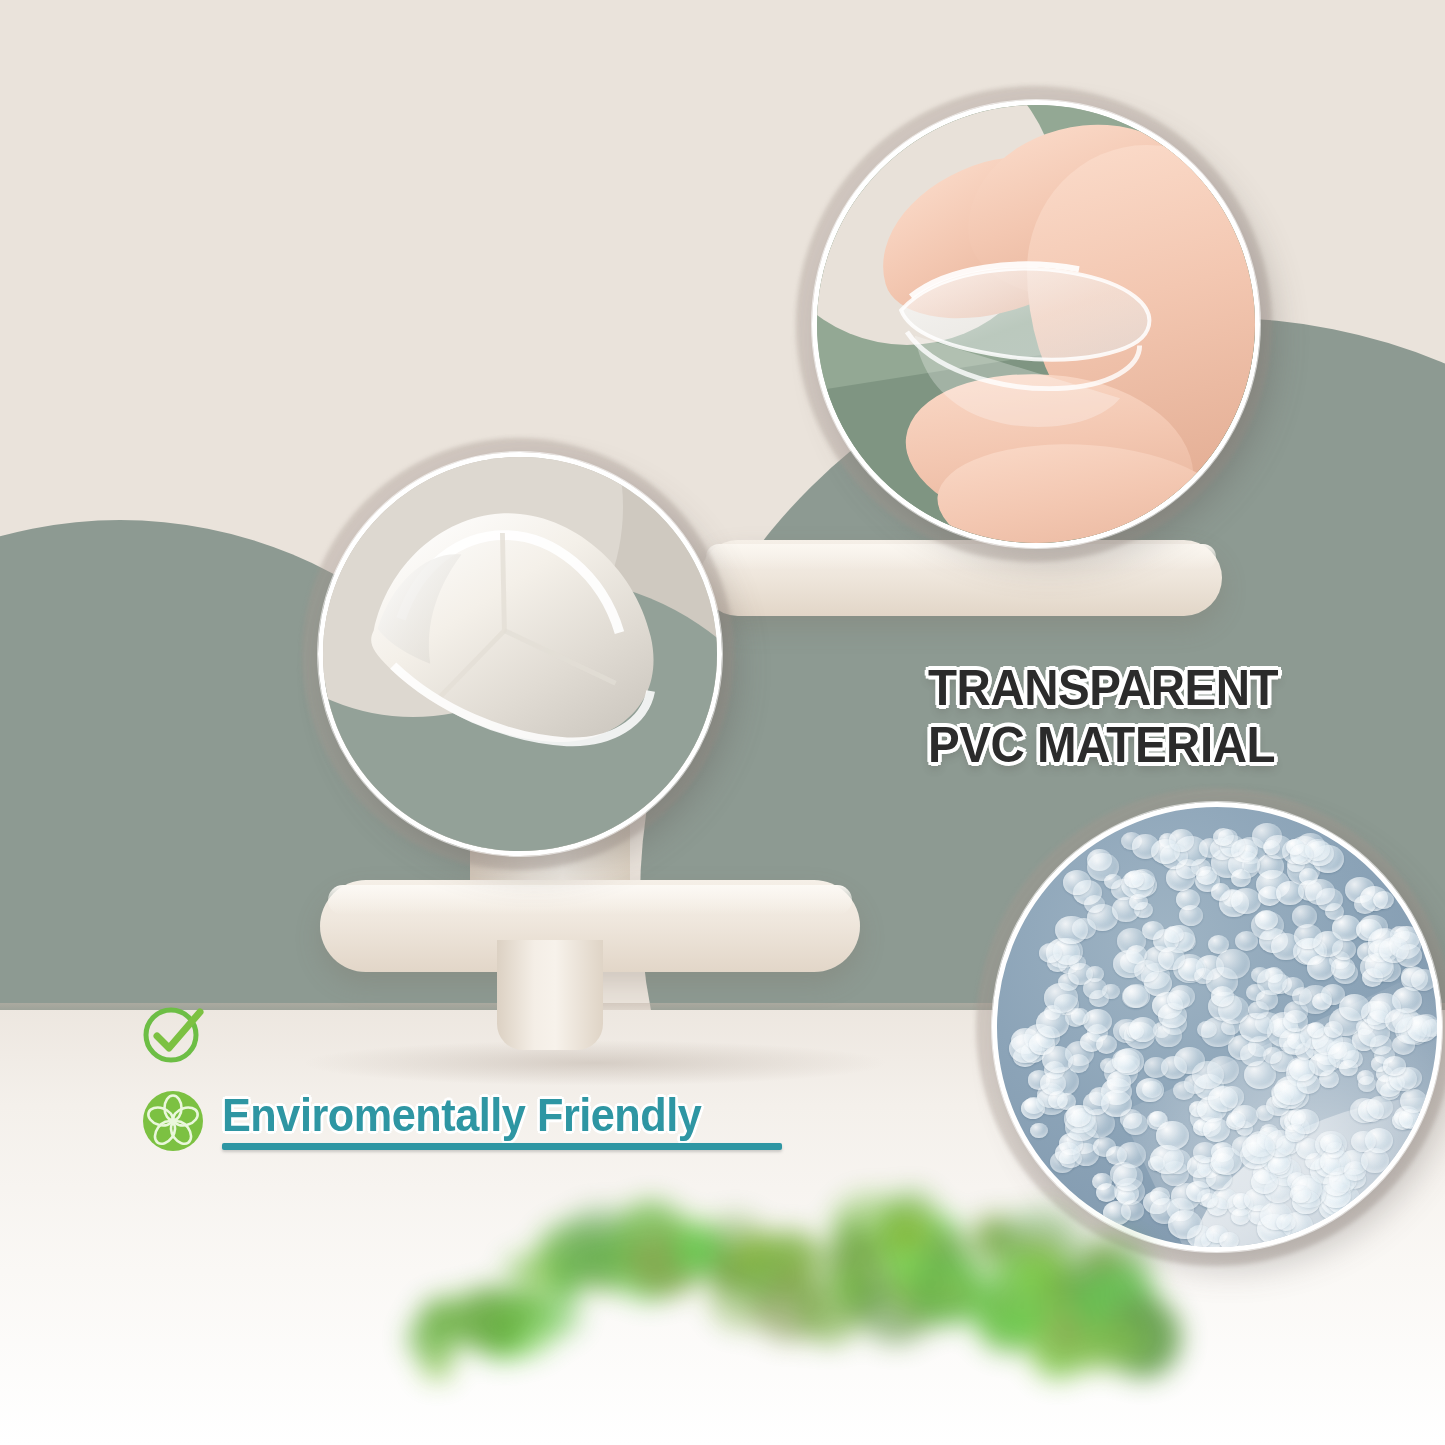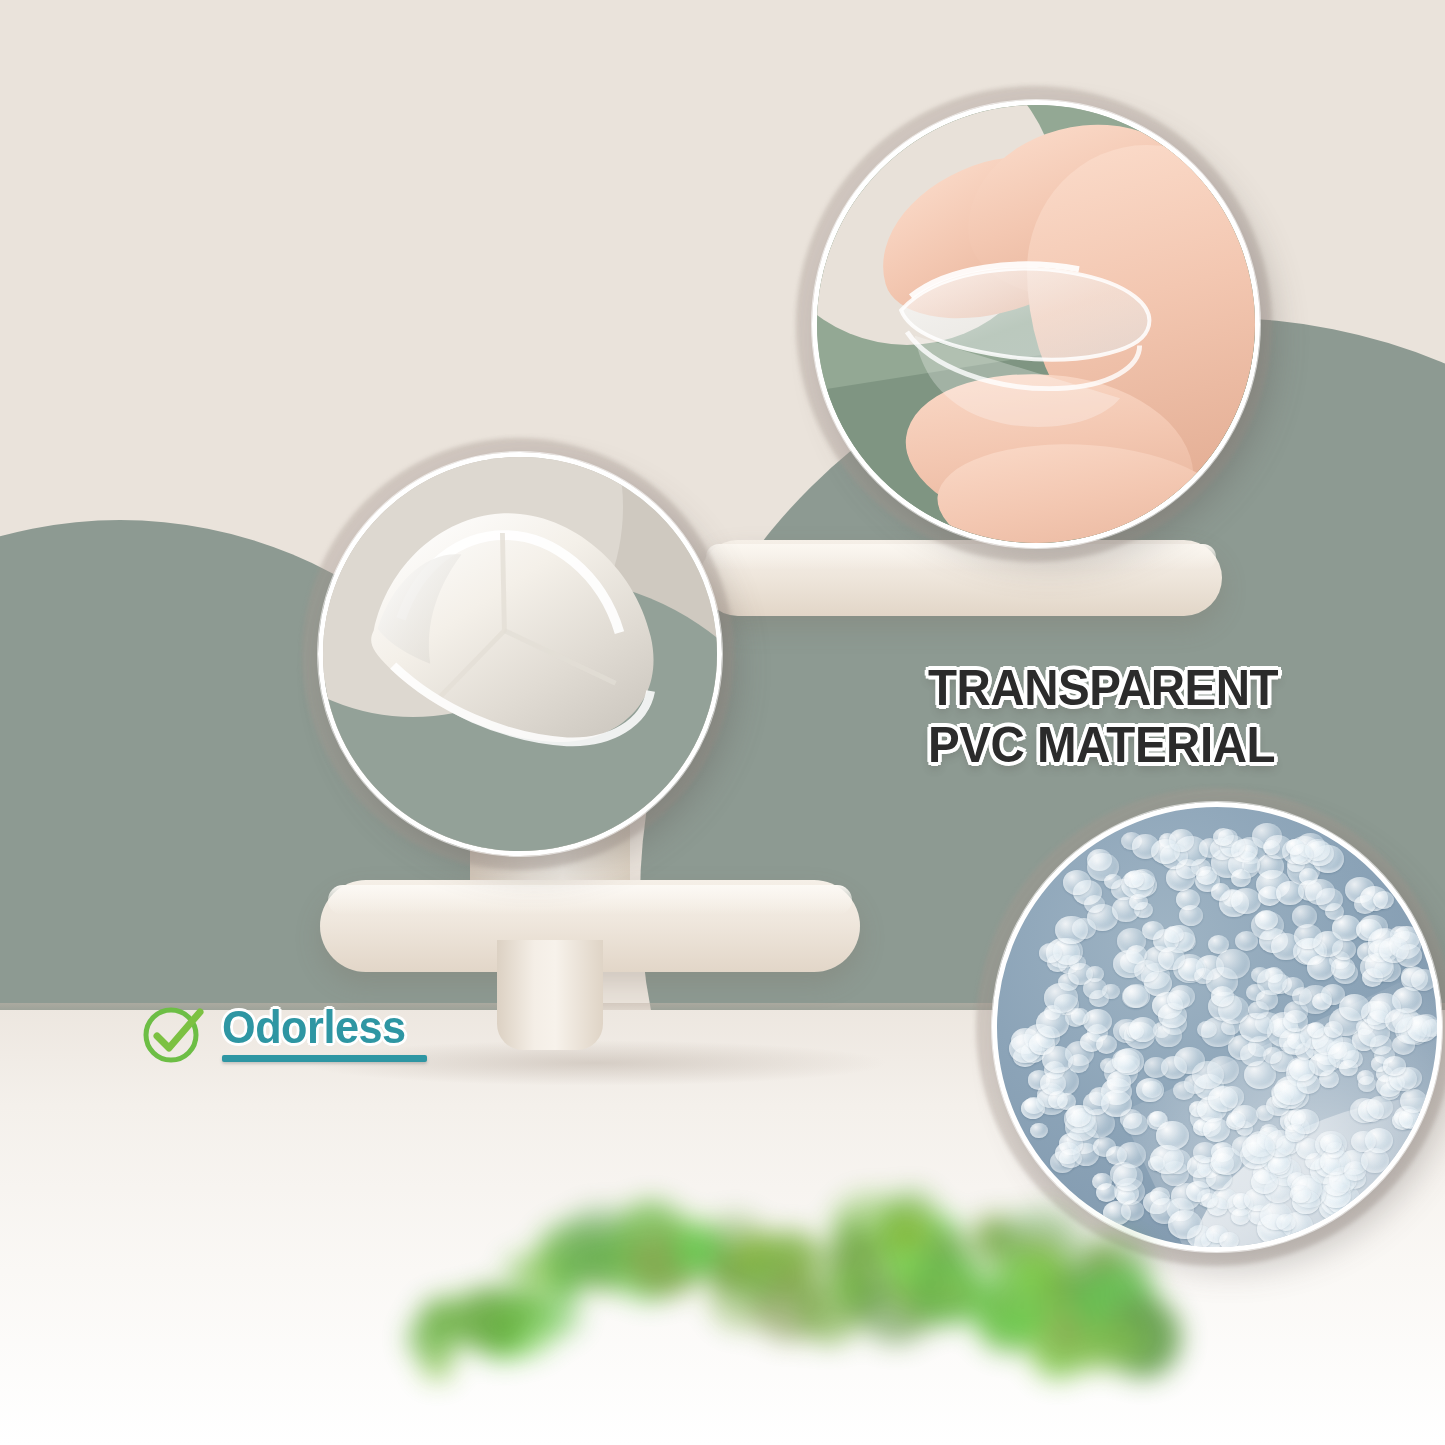--- a/index.html
+++ b/index.html
@@ -769,26 +769,40 @@
   <div class="features">
 
 
     <div class="feature">
       <span class="feature-icon">
         <svg viewBox="0 0 66 66" width="66" height="66">
           <circle cx="31" cy="35" r="25" fill="none" stroke="#6DBE45" stroke-width="5"></circle>
           <path d="M17 36 L29 48 L60 12" fill="none" stroke="#7CC142" stroke-width="7" stroke-linecap="round" stroke-linejoin="round"></path>
         </svg>
       </span>
+    </div>
+
+    <div class="feature">
+      <span class="feature-icon">
+        <svg viewBox="0 0 66 66" width="66" height="66">
+          <circle cx="33" cy="33" r="30" fill="#7CC142"></circle>
+          <g fill="none" stroke="#EAF7DC" stroke-width="2.6">
+            <ellipse cx="33" cy="20" rx="8.5" ry="12.5"></ellipse>
+            <ellipse cx="45.5" cy="28.5" rx="8.5" ry="12.5" transform="rotate(72 45.5 28.5)"></ellipse>
+            <ellipse cx="41" cy="44.5" rx="8.5" ry="12.5" transform="rotate(144 41 44.5)"></ellipse>
+            <ellipse cx="25" cy="44.5" rx="8.5" ry="12.5" transform="rotate(216 25 44.5)"></ellipse>
+            <ellipse cx="20.5" cy="28.5" rx="8.5" ry="12.5" transform="rotate(288 20.5 28.5)"></ellipse>
+          </g>
+        </svg>
+      </span>
       <span class="feature-text-wrap">
-        <span class="feature-label">Odorless</span>
-        <span class="feature-underline" style="width:205px;"></span>
+        <span class="feature-label">Enviromentally Friendly</span>
+        <span class="feature-underline" style="width:560px;"></span>
       </span>
     </div>
-
   </div>
 
   <div class="plant" id="plant">
       <div class="leaf" style="left: -21.5209px; top: 119.204px; width: 49.4445px; height: 48.8528px; opacity: 0.83; background: rgb(111, 182, 73);"></div>
       <div class="leaf" style="left: -9.64078px; top: 103.395px; width: 39.3536px; height: 38.9431px; opacity: 0.82; background: rgb(93, 160, 54);"></div>
       <div class="leaf" style="left: -2.63868px; top: 97.5682px; width: 71.1799px; height: 55.0722px; opacity: 0.52; background: rgb(113, 188, 68);"></div>
       <div class="leaf" style="left: -8.92418px; top: 157.815px; width: 33.2201px; height: 28.5237px; opacity: 0.64; background: rgb(129, 193, 63);"></div>
       <div class="leaf" style="left: 55.8177px; top: 93.7686px; width: 73.1501px; height: 67.2863px; opacity: 0.67; background: rgb(105, 201, 64);"></div>
       <div class="leaf" style="left: 47.5124px; top: 120.309px; width: 50.1742px; height: 45.0344px; opacity: 0.87; background: rgb(101, 207, 62);"></div>
       <div class="leaf" style="left: 25.5568px; top: 90.8429px; width: 70.372px; height: 67.0419px; opacity: 0.83; background: rgb(92, 161, 50);"></div>

